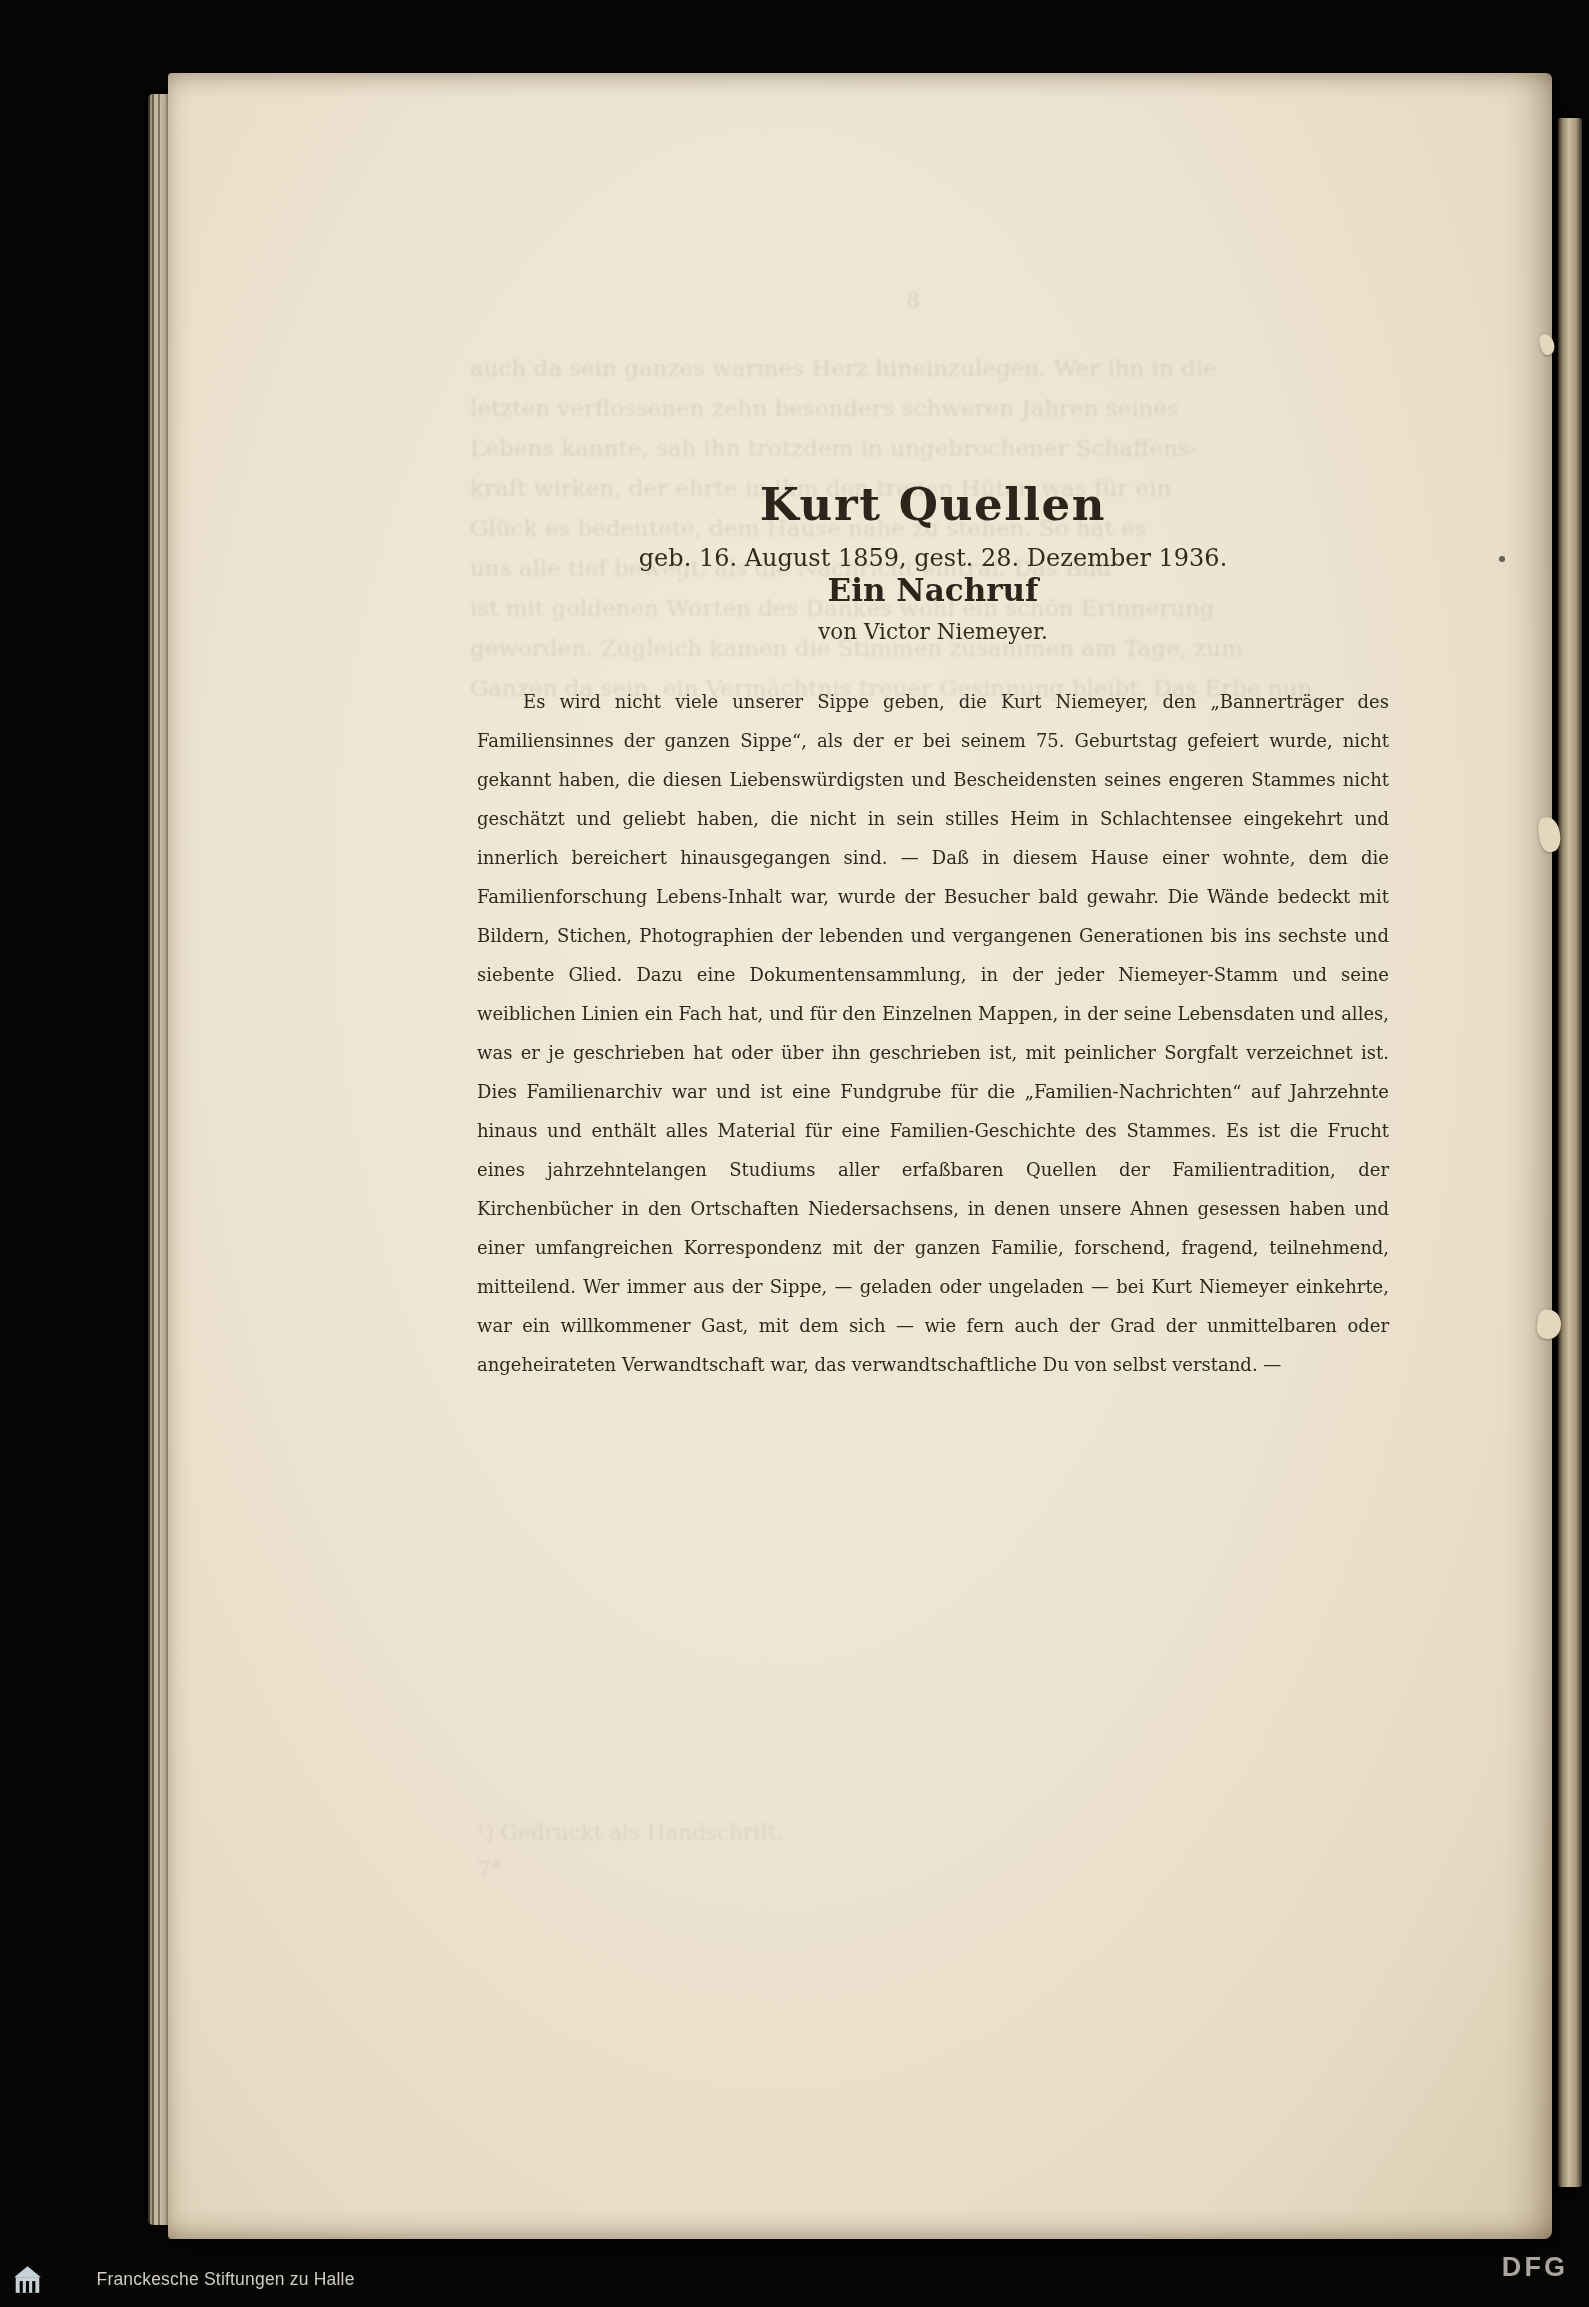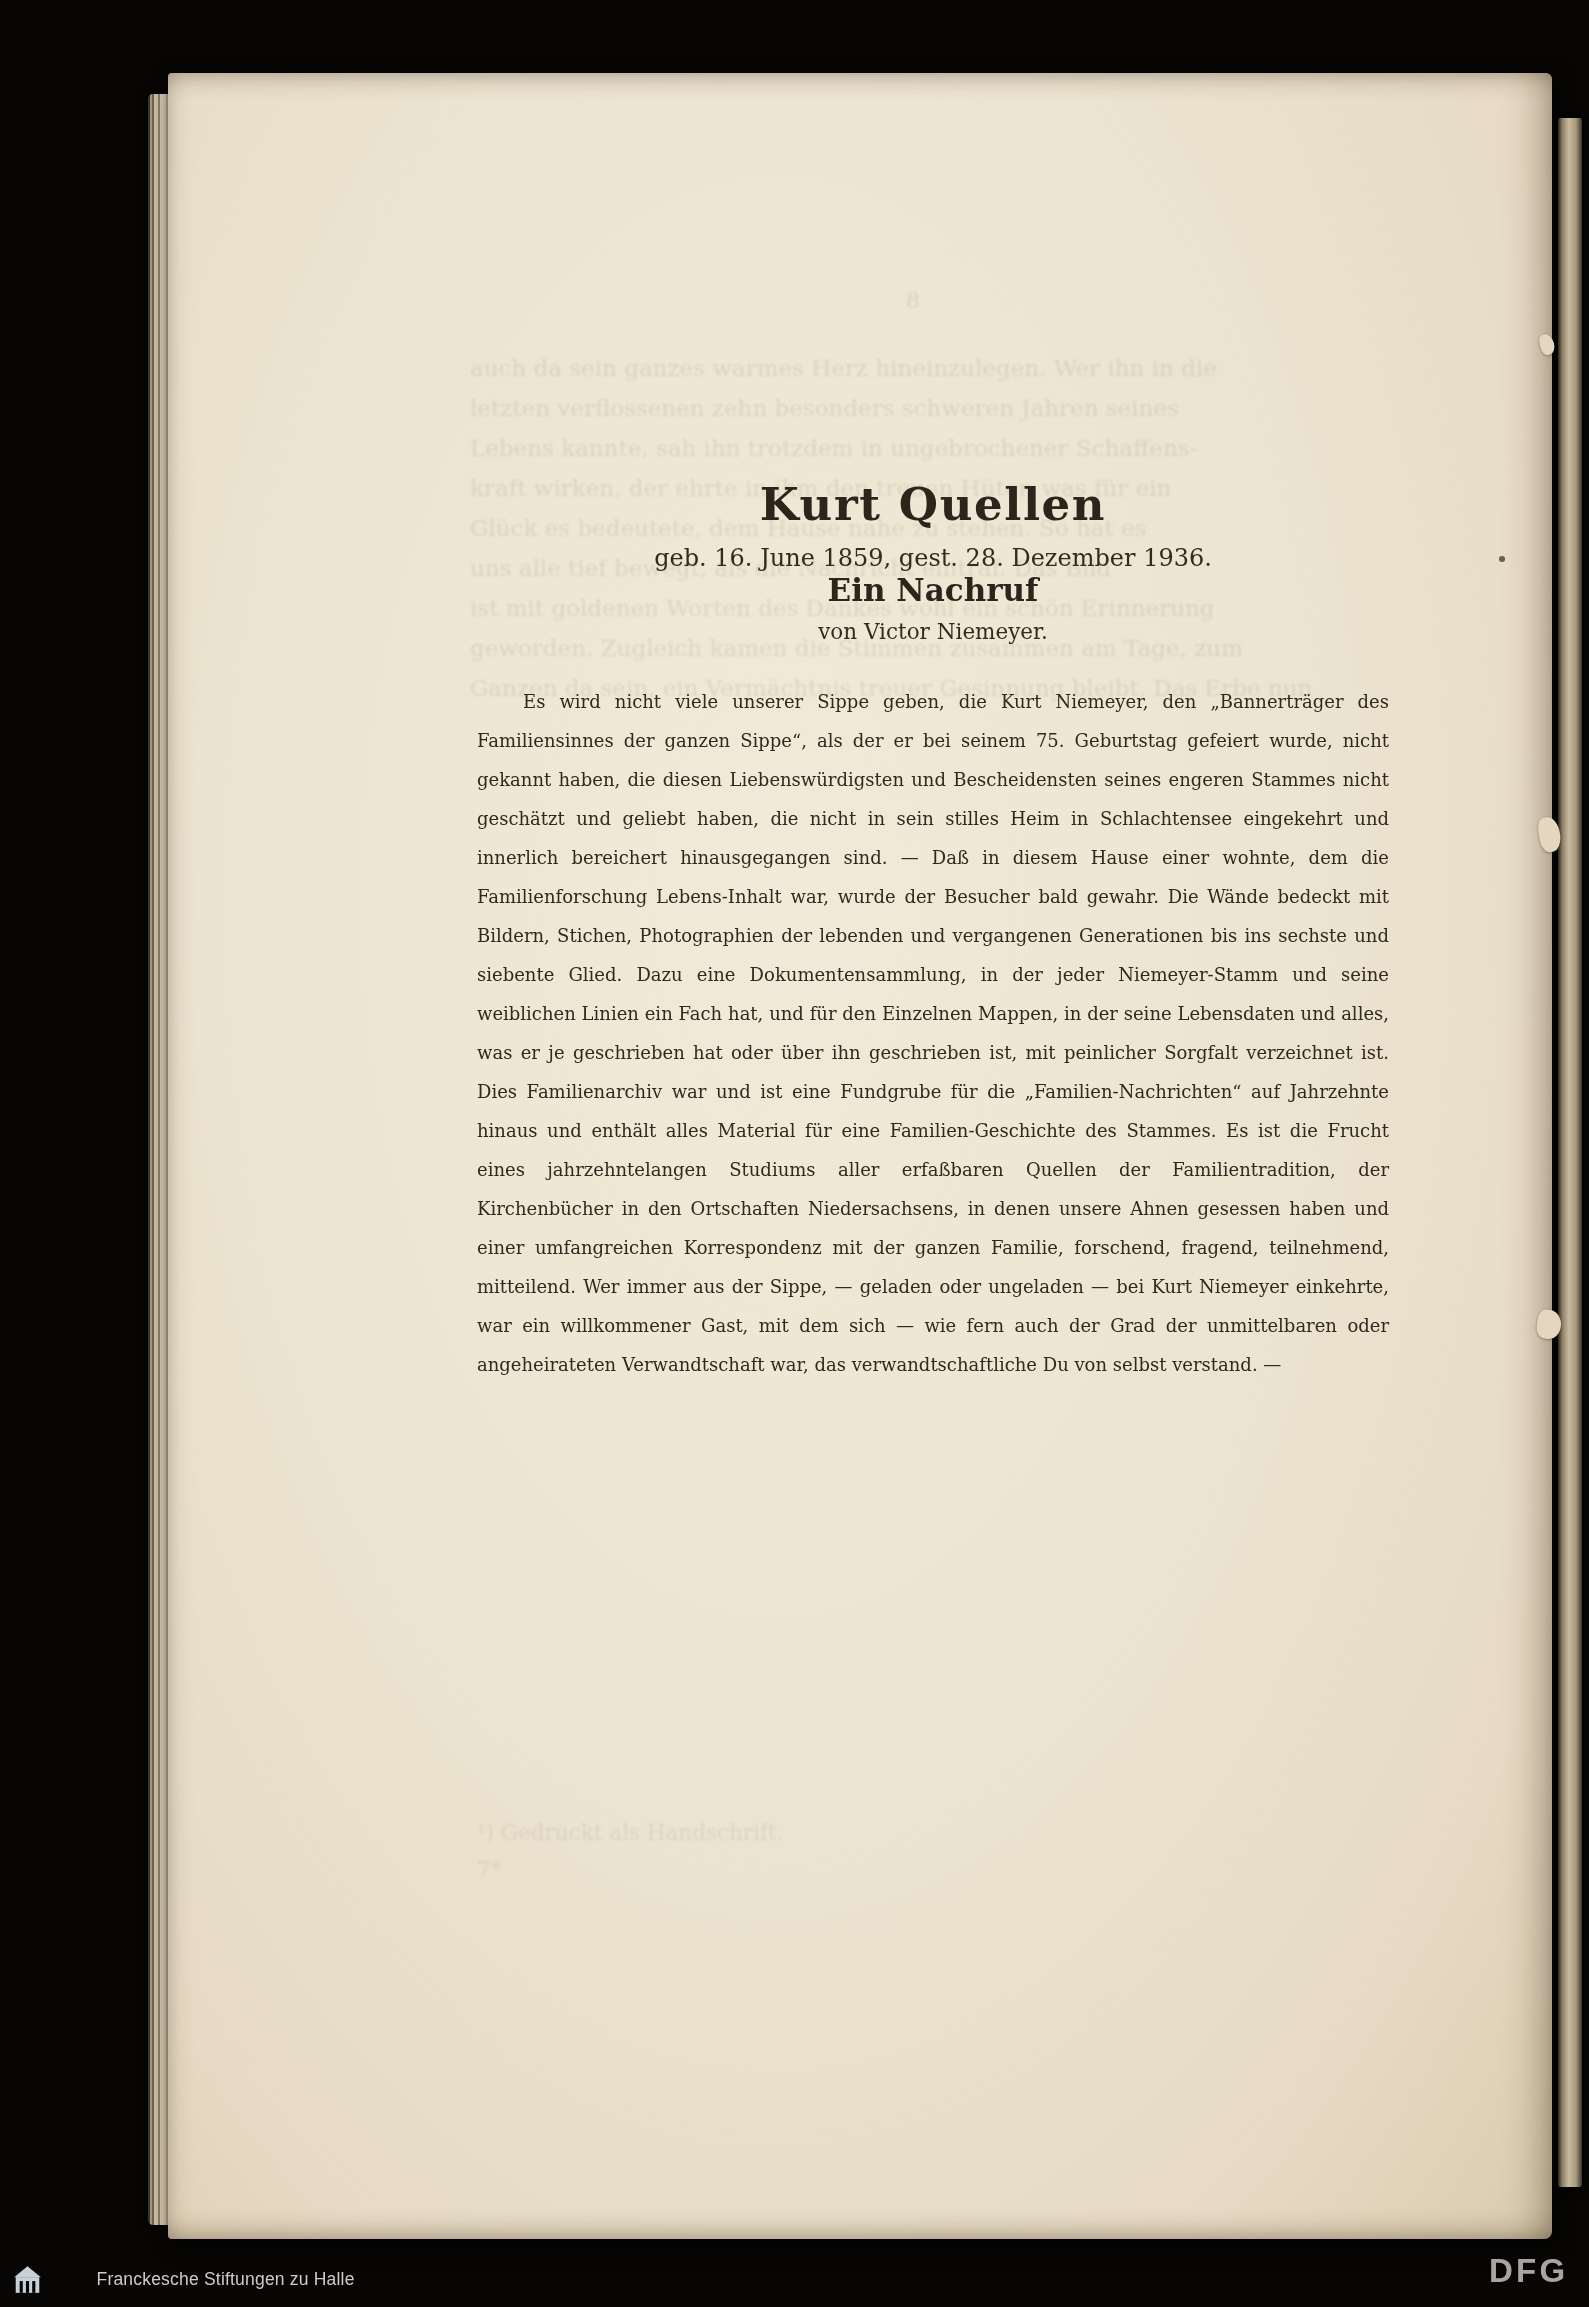--- a/index.html
+++ b/index.html
@@ -95,23 +95,23 @@
   
   .footer-left{
     position:absolute;left:11px;bottom:11px;display:flex;align-items:center;gap:9.5px;
     font-family:"Liberation Sans", sans-serif;
   }
   .footer-left .label{
     color:#cfccc6;font-size:17.5px;letter-spacing:0.2px;padding-left:43px;
   }
   .logo-icon{width:33px;height:33px;display:block;}
   .footer-right{
-    position:absolute;right:20.7px;bottom:17px;
+    position:absolute;right:20.7px;bottom:24px;
     font-family:"Liberation Sans", sans-serif;
-    font-weight:bold;font-size:33px;letter-spacing:3.2px;color:#a8a5a0;
+    font-weight:bold;font-size:27px;letter-spacing:3.2px;color:#a8a5a0;
   }
 </style>
 </head>
 <body>
 
 <div class="canvas">
 
   <div class="stack-edge"></div>
 
   <div class="page"></div>
@@ -130,21 +130,21 @@
 Glück es bedeutete, dem Hause nahe zu stehen. So hat es
 uns alle tief bewegt, als die Nachricht eintraf. Das Bild
 ist mit goldenen Worten des Dankes wohl ein schön Erinnerung
 geworden. Zugleich kamen die Stimmen zusammen am Tage, zum
 Ganzen da sein, ein Vermächtnis treuer Gesinnung bleibt. Das Erbe nun</div>
   <div class="ghost-bottom">¹) Gedruckt als Handschrift.
 7*</div>
 
   <div class="textblock">
     <div class="title">Kurt Quellen</div>
-    <div class="dates">geb. 16. June 1859, gest. 28. Dezember 1936.</div>
+    <div class="dates">geb. 16. August 1859, gest. 28. Dezember 1936.</div>
     <div class="heading">Ein Nachruf</div>
     <div class="byline">von Victor Niemeyer.</div>
     <div class="bodytext">Es wird nicht viele unserer Sippe geben, die Kurt Niemeyer, den „Bannerträger des Familiensinnes der ganzen Sippe“, als der er bei seinem 75. Geburtstag gefeiert wurde, nicht gekannt haben, die diesen Liebenswürdigsten und Bescheidensten seines engeren Stammes nicht geschätzt und geliebt haben, die nicht in sein stilles Heim in Schlachtensee eingekehrt und innerlich bereichert hinausgegangen sind. — Daß in diesem Hause einer wohnte, dem die Familienforschung Lebens-Inhalt war, wurde der Besucher bald gewahr. Die Wände bedeckt mit Bildern, Stichen, Photographien der lebenden und vergangenen Generationen bis ins sechste und siebente Glied. Dazu eine Dokumentensammlung, in der jeder Niemeyer-Stamm und seine weiblichen Linien ein Fach hat, und für den Einzelnen Mappen, in der seine Lebensdaten und alles, was er je geschrieben hat oder über ihn geschrieben ist, mit peinlicher Sorgfalt verzeichnet ist. Dies Familienarchiv war und ist eine Fundgrube für die „Familien-Nachrichten“ auf Jahrzehnte hinaus und enthält alles Material für eine Familien-Geschichte des Stammes. Es ist die Frucht eines jahrzehntelangen Studiums aller erfaßbaren Quellen der Familientradition, der Kirchenbücher in den Ortschaften Niedersachsens, in denen unsere Ahnen gesessen haben und einer umfangreichen Korrespondenz mit der ganzen Familie, forschend, fragend, teilnehmend, mitteilend. Wer immer aus der Sippe, — geladen oder ungeladen — bei Kurt Niemeyer einkehrte, war ein willkommener Gast, mit dem sich — wie fern auch der Grad der unmittelbaren oder angeheirateten Verwandtschaft war, das verwandtschaftliche Du von selbst verstand. —</div>
   </div>
 
   <div class="footer-left">
     <svg class="logo-icon" viewBox="0 0 42 42" xmlns="http://www.w3.org/2000/svg">
       <rect x="6" y="18" width="30" height="20" fill="#c6d2d8"></rect>
       <polygon points="21,4 4,18 38,18" fill="#c6d2d8"></polygon>
       <rect x="11" y="23" width="4" height="15" fill="#070605"></rect>

